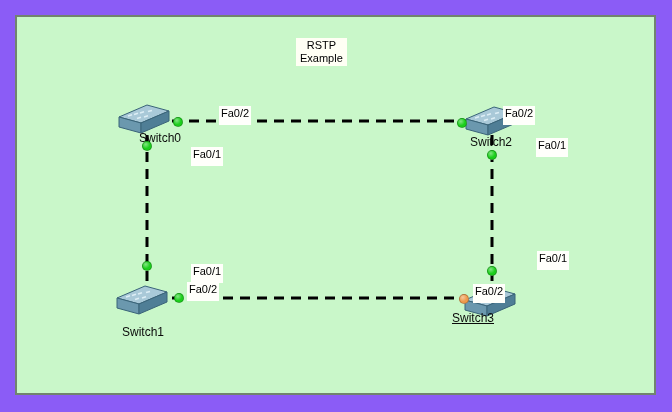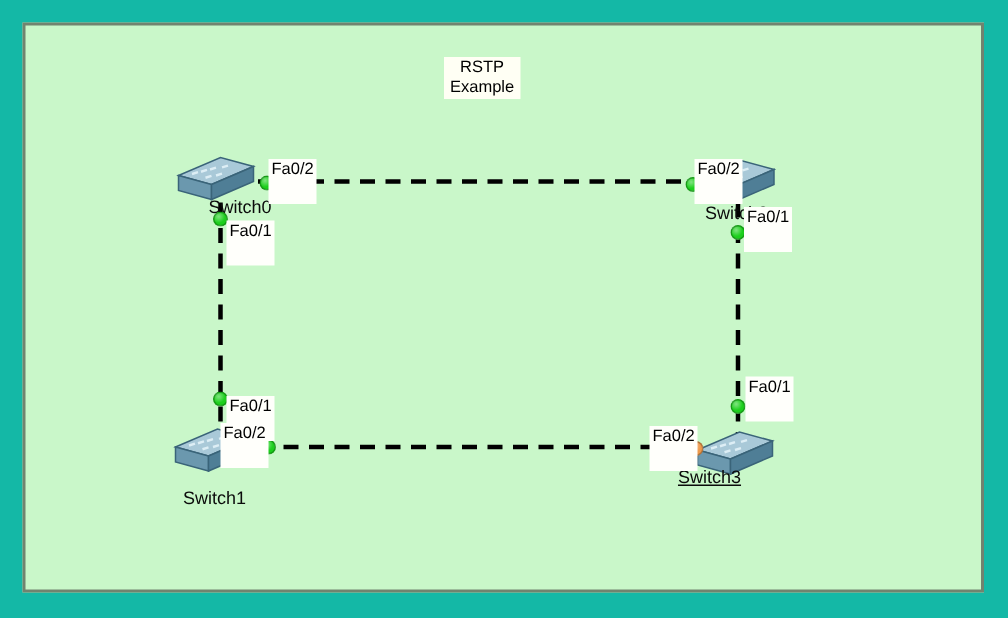--- a/index.html
+++ b/index.html
@@ -1,25 +1,25 @@
 <!DOCTYPE html>
 <html><head>
 <meta charset="utf-8">
 <style>
   html,body{margin:0;padding:0;background:#ffffff;}
-  .stage{position:relative;width:672px;height:412px;background:#14b8a6;overflow:hidden;
+  .stage{position:relative;width:672px;height:412px;background:#8b5cf6;overflow:hidden;
          font-family:"Liberation Sans",sans-serif;}
   .canvas{position:absolute;left:15px;top:15px;width:641px;height:380px;
           box-sizing:border-box;border:2px solid #71836f;}
   svg.links{position:absolute;left:0;top:0;width:672px;height:412px;z-index:1;}
   .device{position:absolute;z-index:4;width:54px;height:32px;}
   .dev-name{position:absolute;z-index:4;width:66px;text-align:center;white-space:nowrap;
             font-size:12px;line-height:13px;color:#0b0b0b;}
   .plabel{position:absolute;z-index:6;background:#fffffb;color:#000;padding:0 2px;
-          font-size:11px;line-height:14px;height:30px;white-space:nowrap;}
+          font-size:11px;line-height:14px;height:19px;white-space:nowrap;margin-left:40px;}
   .dot{position:absolute;z-index:5;width:10px;height:10px;border-radius:50%;
        box-sizing:border-box;border:1px solid rgba(0,0,0,0.25);}
   .note{position:absolute;z-index:6;text-align:center;font-size:11px;line-height:13px;
         color:#000;padding:1px 4px;}
 </style>
 </head>
 <body>
 
 <div class="stage">
 

